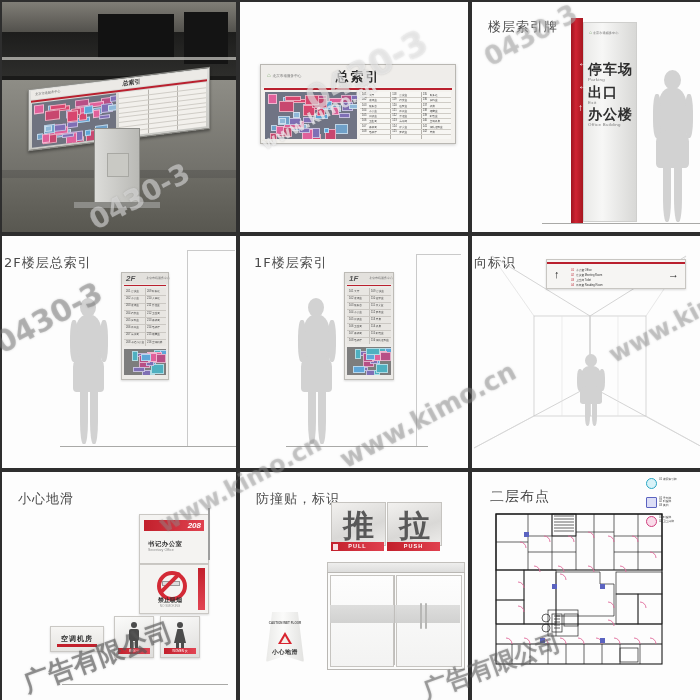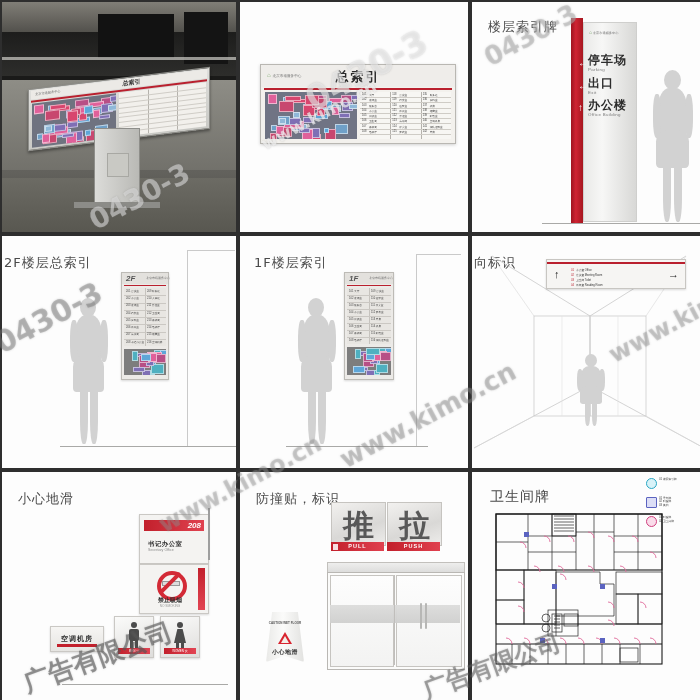--- a/index.html
+++ b/index.html
@@ -80,21 +80,21 @@
   .idxcol{position:absolute;top:0;bottom:0;width:1px;background:#b5b2ac;}
   .idxline{position:absolute;left:0;right:0;height:1px;background:#cfccc6;}
   .idxtx{position:absolute;font-size:2.6px;color:#3a3a3a;white-space:nowrap;}
 
   
   .pylon-red{position:absolute;left:99px;top:16px;width:12px;height:205px;background:linear-gradient(90deg,#9e1420,#cf2433 40%,#a6161f);}
   .pylon-body{position:absolute;left:111px;top:20px;width:52px;height:198px;background:linear-gradient(90deg,#e9e9e7,#f7f7f6 35%,#d8d8d6);border:1px solid #cfcfcd;}
   .pylon-body .lg{position:absolute;left:5px;top:6px;font-size:3.2px;color:#6f6f6f;white-space:nowrap;}
   .pylon-body .lg .mk{color:#7aa86a;font-size:5px;}
   .prow{position:absolute;left:5px;}
-  .prow .cn{font-size:12px;font-weight:bold;color:#2d2d2d;line-height:1;letter-spacing:1px;}
+  .prow .cn{font-size:14px;font-weight:bold;color:#2d2d2d;line-height:1;letter-spacing:1px;margin-top:8px;}
   .prow .en{font-size:4.4px;color:#7b7b7b;letter-spacing:.3px;margin-top:1px;}
   .parrow{position:absolute;left:-10px;color:#fff;font-size:10px;line-height:1;}
   .ground{position:absolute;left:74px;right:10px;height:1px;background:#a9a9a7;}
 
   
   .woman{position:absolute;}
   .woman i{position:absolute;background:#d2d2d2;display:block;}
   .woman .head{border-radius:50%;}
   .woman .torso{border-radius:40% 40% 18% 18%;}
   .woman .skirt{border-radius:30% 30% 12% 12%;}
@@ -677,21 +677,21 @@
     <div class="caution" style="left:26px;top:140px;">
       <div class="body"></div>
       <div class="en">CAUTION WET FLOOR</div>
       <div class="tri"></div>
       <div class="tri-in"></div>
       <div class="cn">小心地滑</div>
     </div>
   </div>
 
   <div class="panel">
-    <div class="ptitle" style="left:18px;top:16px;font-size:14px;">卫生间牌</div>
+    <div class="ptitle" style="left:18px;top:16px;font-size:14px;">二层布点</div>
 
     <div class="legend">
       <div class="lgrow">
         <div class="lgicon"></div>
         <div class="lgtxt">01 楼层索引牌</div>
       </div>
       <div class="lgrow">
         <div class="lgicon sq"></div>
         <div class="lgtxt">01 导向牌</div>
         <div class="lgtxt">02 科室牌</div>

